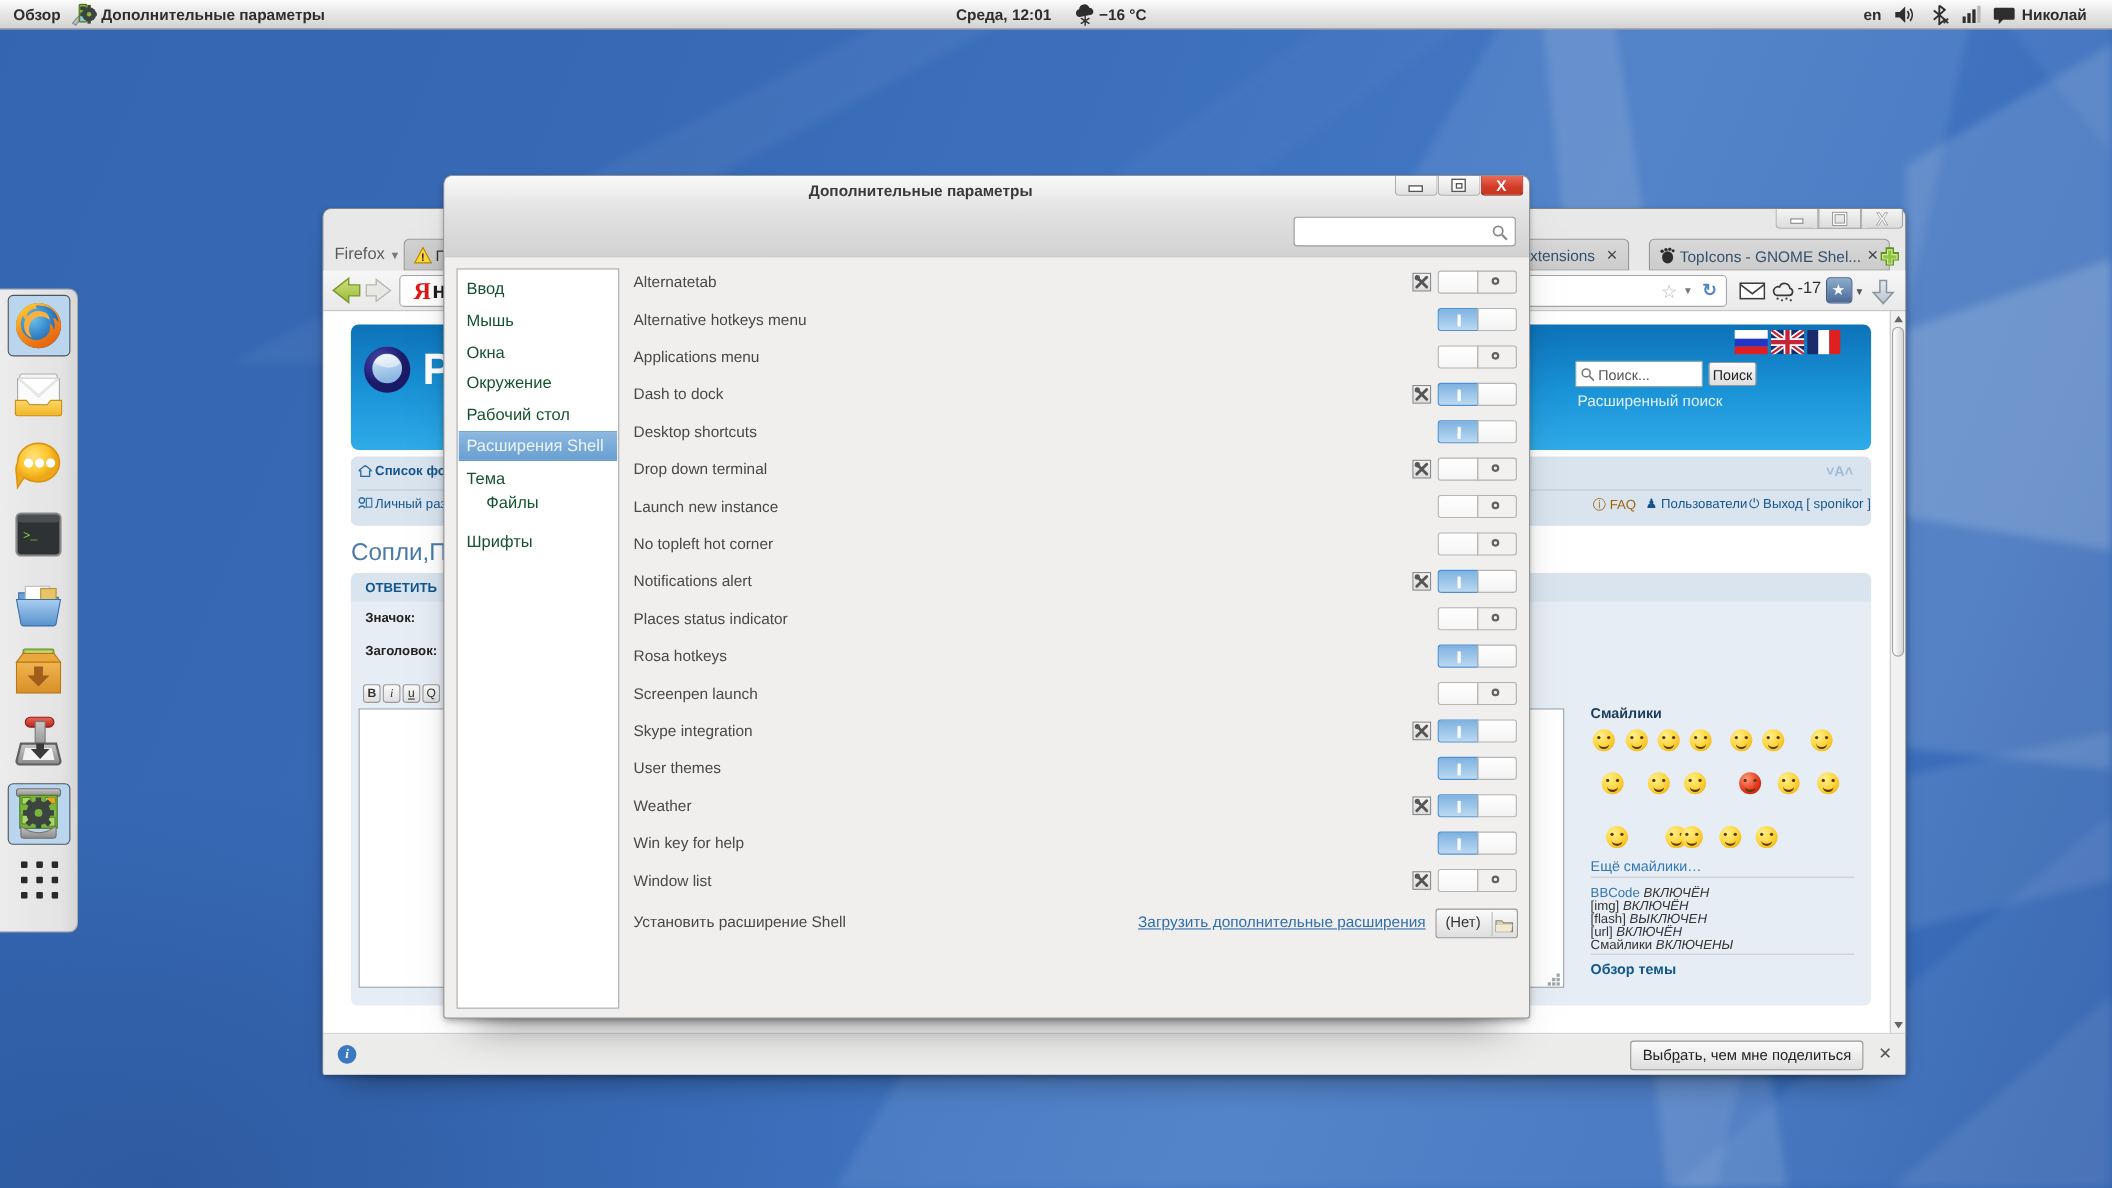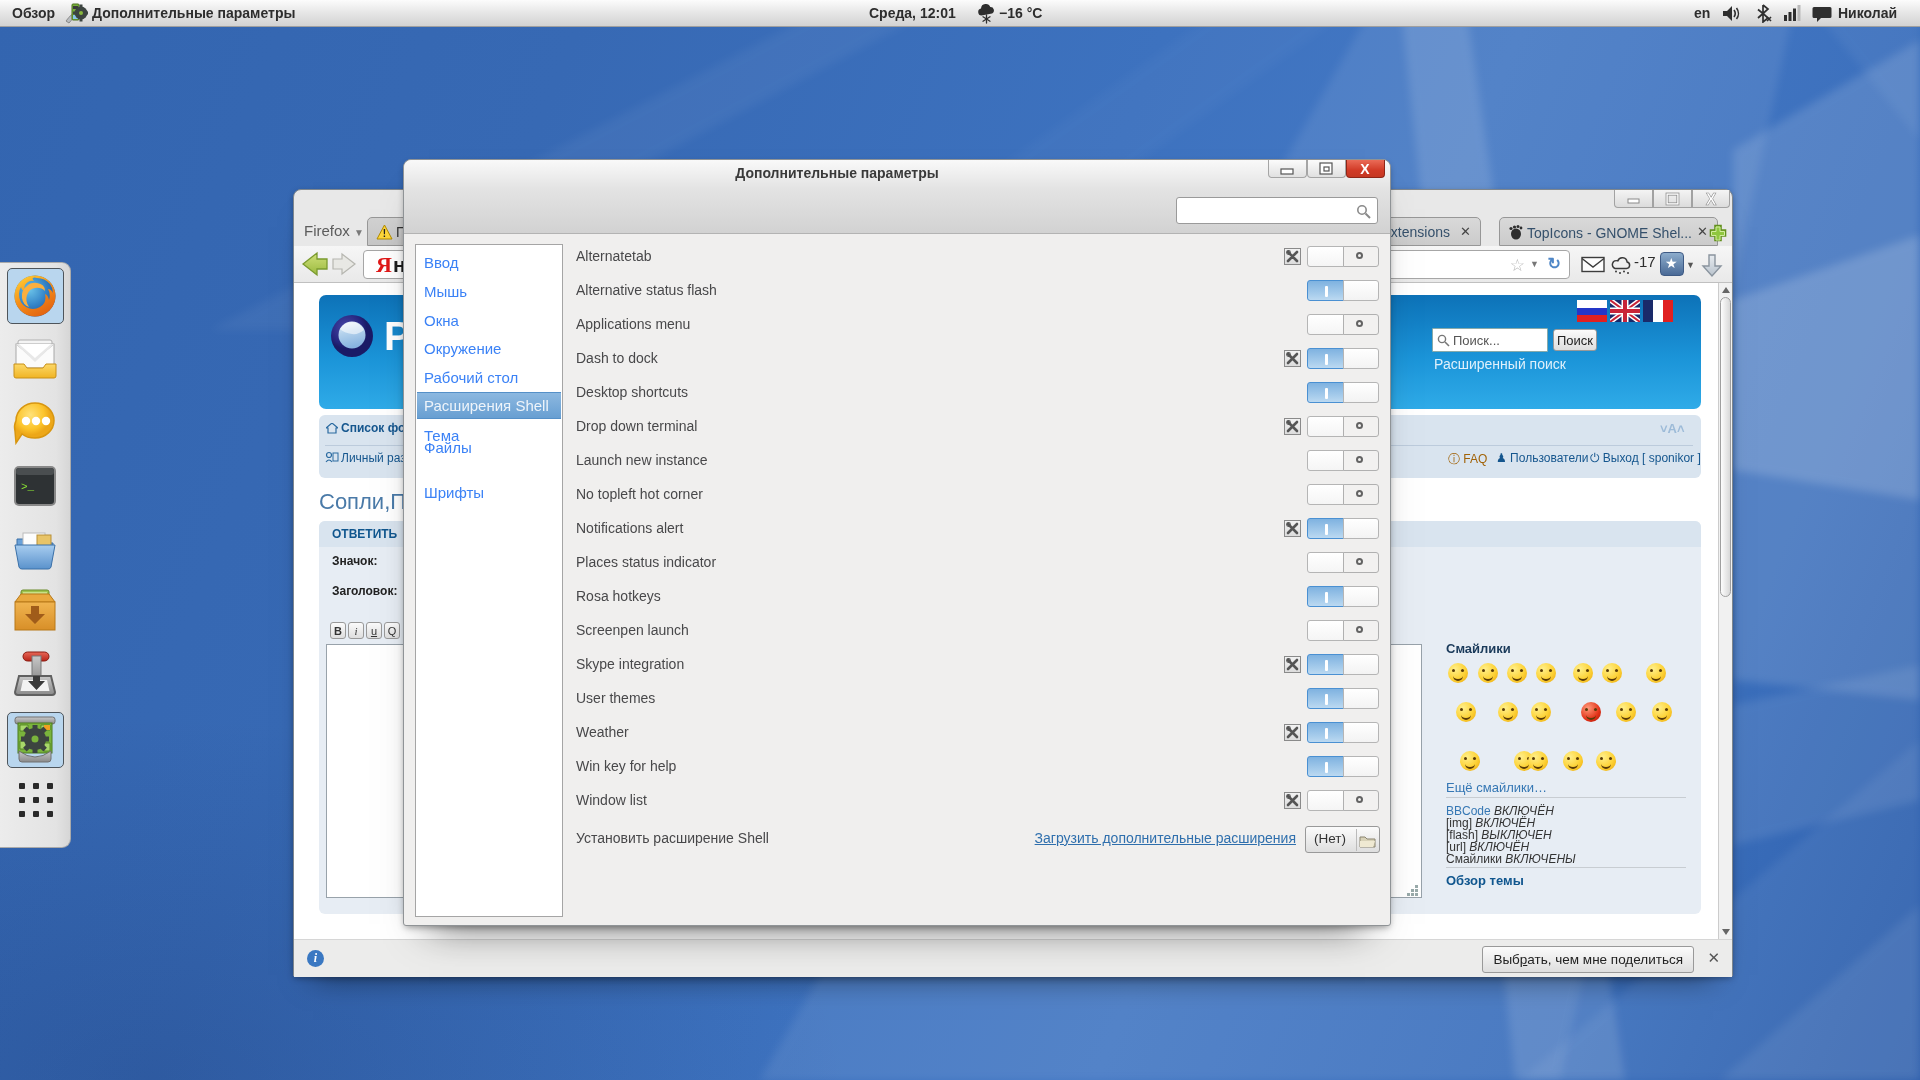--- a/index.html
+++ b/index.html
@@ -41,21 +41,21 @@
 .sm:before{content:"";position:absolute;left:5px;top:10px;width:10px;height:6px;border-radius:0 0 10px 10px;border-bottom:2px solid #5a3c08;}
 
 #tw{position:absolute;left:403px;top:159px;width:988px;height:767px;
  background:#f0efee;border:1px solid #8f9396;border-radius:8px 8px 3px 3px;
  box-shadow:0 24px 40px -26px rgba(0,0,0,.7), 0 3px 7px -2px rgba(0,0,0,.4);}
 #twtitle{position:absolute;left:0;top:0;width:986px;height:74px;
  background:linear-gradient(#f9f9f9,#e3e3e3 40%,#d2d2d2);border-bottom:1px solid #b3b3b3;border-radius:8px 8px 0 0;}
 .twbtn{position:absolute;top:0;height:18px;width:39px;background:linear-gradient(#fbfbfb,#e1e1e1);
  border:1px solid #a5a5a5;border-top:none;border-radius:0 0 4px 4px;}
 #twside{position:absolute;left:11px;top:84px;width:148px;height:673px;background:#fff;border:1px solid #a5a5a5;}
-.twsitem{position:absolute;left:1px;width:144px;height:29px;line-height:29px;padding-left:7px;font-size:15px;color:#3b82f6;}
+.twsitem{position:absolute;left:1px;width:144px;height:29px;line-height:29px;padding-left:7px;font-size:15px;color:#14532d;}
 .twrow{position:absolute;left:172px;font-size:14px;color:#48484a;}
 .toggle{position:absolute;left:903px;width:72px;height:21px;}
 .tgl{position:absolute;left:0;top:0;width:37px;height:21px;border:1px solid #4a90d2;border-radius:3px 0 0 3px;
  background:linear-gradient(#7fb2e0,#a8cdec 70%,#bcd9f1);}
 .tgr{position:absolute;left:36px;top:0;width:36px;height:21px;border:1px solid #b5b5b5;border-radius:0 3px 3px 0;
  background:linear-gradient(#ffffff,#f3f3f3);}
 .tglOff{position:absolute;left:0;top:0;width:37px;height:21px;border:1px solid #b5b5b5;border-radius:3px 0 0 3px;
  background:linear-gradient(#ffffff,#f5f5f5);}
 .tgrOff{position:absolute;left:36px;top:0;width:36px;height:21px;border:1px solid #b0b0b0;border-radius:0 3px 3px 0;
  background:#f2f1f0;}
@@ -307,35 +307,35 @@
       </svg>
     </div>
 <div id="twside">
 <div class="twsitem" style="top:3.0px;">Ввод</div>
 <div class="twsitem" style="top:31.8px;">Мышь</div>
 <div class="twsitem" style="top:60.6px;">Окна</div>
 <div class="twsitem" style="top:89.4px;">Окружение</div>
 <div class="twsitem" style="top:118.2px;">Рабочий стол</div>
 <div class="twsitem" style="top:147.0px;background:linear-gradient(#8cb8e0,#689fd2);border-top:1px solid #5590c8;border-bottom:1px solid #5590c8;color:#eef4fa;height:27px;line-height:26px;">Расширения Shell</div>
 <div class="twsitem" style="top:175.8px;">Тема</div>
-<div class="twsitem" style="top:188px;">Файлы</div>
+<div class="twsitem" style="top:198px;margin-left:18px;">Файлы</div>
 <div class="twsitem" style="top:233.4px;">Шрифты</div>
 </div>
 <div class="twrow" style="top:88px;">Alternatetab</div>
 <div class="wrench" style="top:88px;"><svg width="15" height="15">
         <path d="M3 3 L12 12 M12 3 L3 12" stroke="#555" stroke-width="2.6" stroke-linecap="round"></path>
         <circle cx="3.5" cy="3.5" r="1.8" fill="none" stroke="#555" stroke-width="1.2"></circle>
       </svg></div>
 <div class="toggle" style="top:86px;">
       <div class="tglOff"></div>
       <div class="tgrOff">
         <div class="oring"></div>
       </div>
     </div>
-<div class="twrow" style="top:122px;">Alternative status flash</div>
+<div class="twrow" style="top:122px;">Alternative hotkeys menu</div>
 <div class="toggle" style="top:120px;">
       <div class="tgl">
         <div class="ibar"></div>
       </div>
       <div class="tgr"></div>
     </div>
 <div class="twrow" style="top:156px;">Applications menu</div>
 <div class="toggle" style="top:154px;">
       <div class="tglOff"></div>
       <div class="tgrOff">

